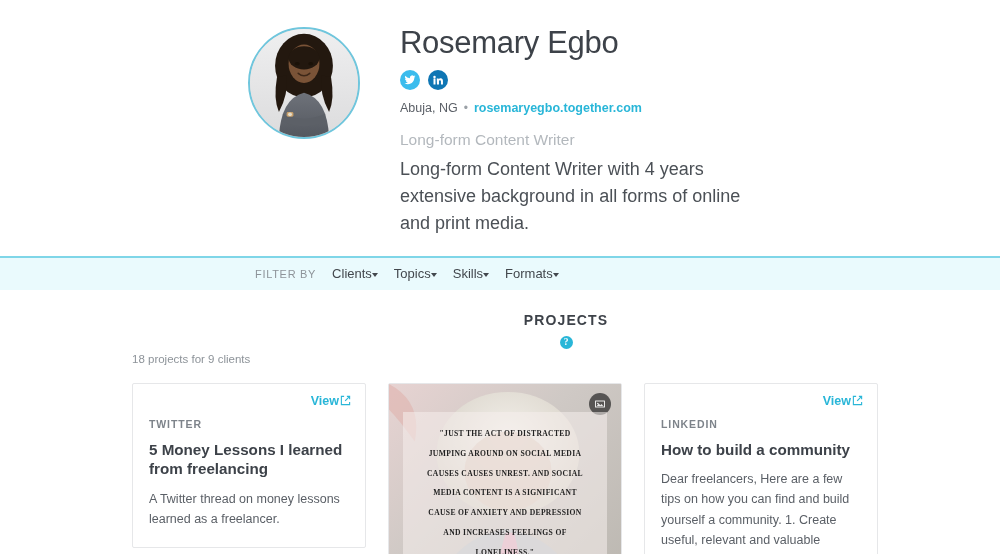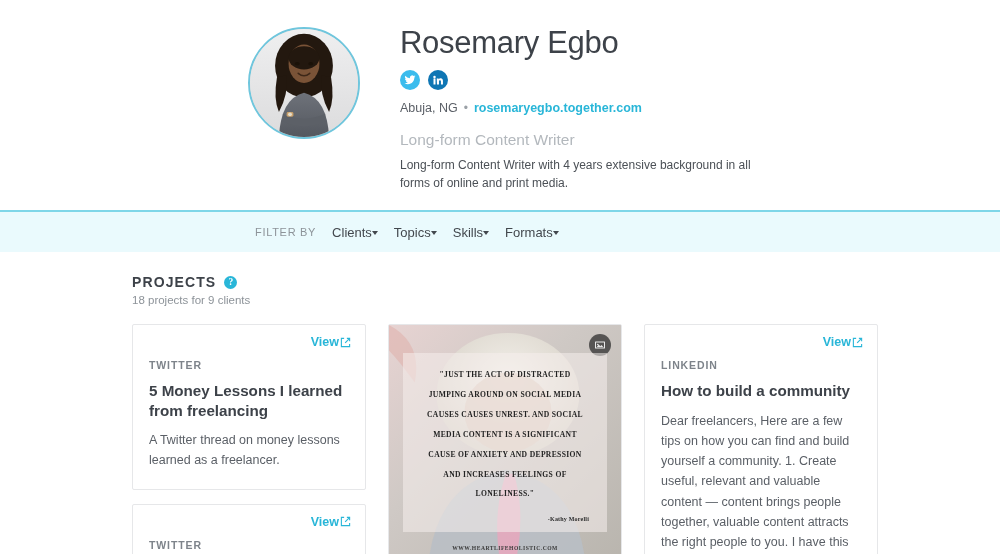--- a/index.html
+++ b/index.html
@@ -65,31 +65,31 @@
   }
 
   .headline {
     margin-top: 16px;
     font-size: 15.5px;
     color: #b3b8bd;
     font-weight: 400;
   }
   .bio {
     margin-top: 7px;
-    font-size: 12px;
+    font-size: 18px;
     color: #4b5056;
     line-height: 1.52;
     max-width: 360px;
   }
 
   
   .filter-bar {
     border-top: 2px solid #7fd6e8;
     background: #eafafd;
-    height: 42px;
+    height: 34px;
     display: flex;
     align-items: center;
     box-shadow: 0 2px 3px -2px rgba(0,0,0,0.13);
   }
   .filter-inner {
     margin-left: 255px;
     display: flex;
     align-items: center;
     gap: 16px;
   }
@@ -109,21 +109,21 @@
     width: 0; height: 0;
     border-left: 3.5px solid transparent;
     border-right: 3.5px solid transparent;
     border-top: 4.5px solid #42474d;
     margin-top: 2px;
   }
 
   
   .content { background: #ffffff; padding-top: 22px; }
   .section-head { margin-left: 132px; }
-  .section-title-row { display: flex; align-items: center; gap: 8px; }
+  .section-title-row { display: flex; align-items: center; gap: 8px; flex-direction: column; }
   .section-title {
     font-size: 14px;
     font-weight: bold;
     color: #3d4249;
     letter-spacing: 1.1px;
   }
   .help-icon {
     width: 13px; height: 13px;
     border-radius: 50%;
     background: #29b6d8;

